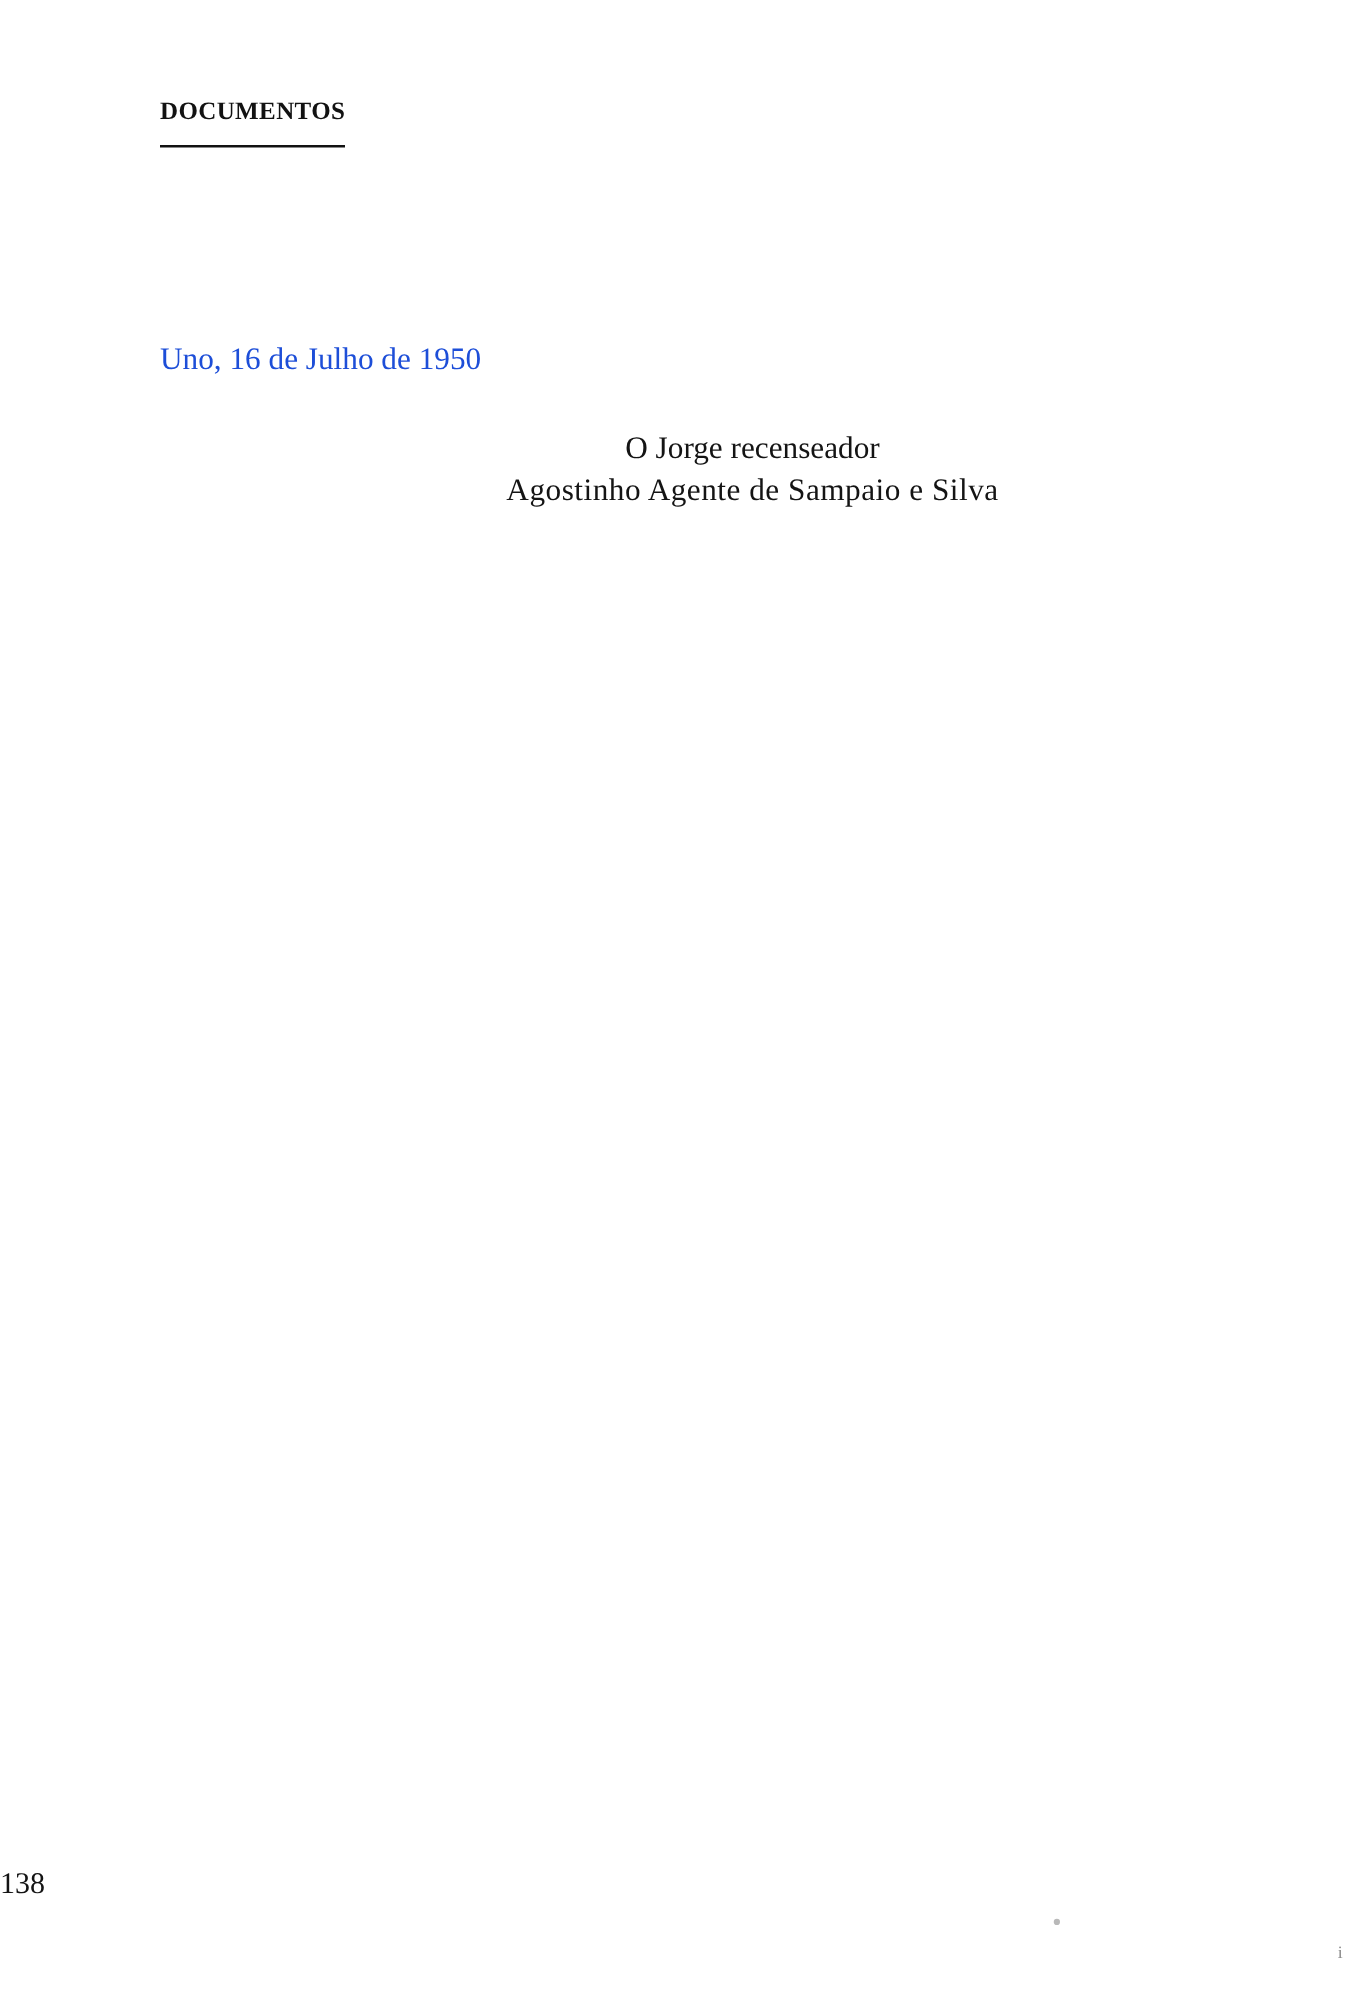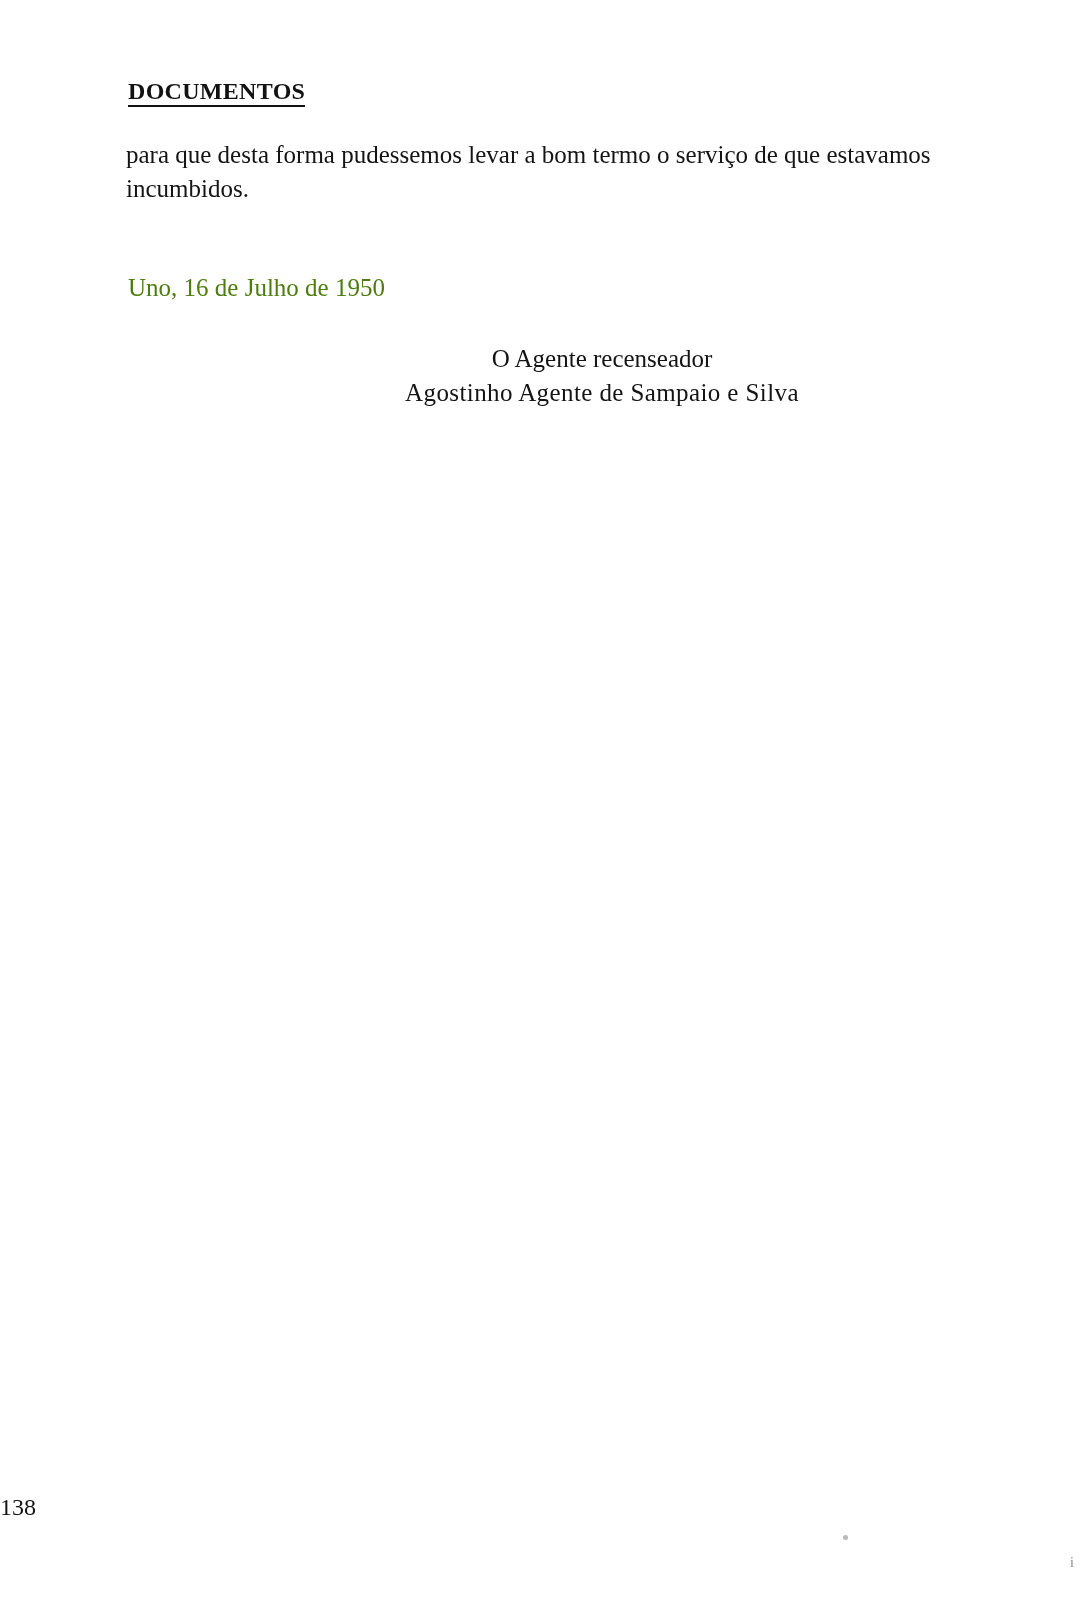--- a/index.html
+++ b/index.html
@@ -20,25 +20,25 @@
     overflow: hidden;
   }
 
   
   .running-head {
     position: absolute;
     left: 128px;
     top: 78px;
     font-family: "Liberation Serif", "DejaVu Serif", serif;
     font-weight: bold;
-    font-size: 24px;
+    font-size: 20px;
     letter-spacing: 0.3px;
     color: #121212;
     border-bottom: 2px solid #121212;
-    padding-bottom: 1px;
+    padding-bottom: 16px;
     line-height: 1.1;
   }
 
   
   .body-block {
     position: absolute;
     left: 126px;
     top: 138px;
     width: 840px;
   }
@@ -49,21 +49,21 @@
     text-align: left;
     margin: 0;
   }
 
   .dateline {
     position: absolute;
     left: 128px;
     top: 272px;
     font-size: 25px;
     line-height: 1.3;
-    color: #4d7c0f;
+    color: #1d4ed8;
   }
 
   .signature-block {
     position: absolute;
     left: 126px;
     top: 342px;
     width: 840px;
     text-align: center;
   }
   .sig-line {
@@ -104,28 +104,25 @@
     border-radius: 50%;
   }
 </style>
 </head>
 <body>
 
 <div class="page">
 
   <div class="running-head">DOCUMENTOS</div>
 
-  <div class="body-block">
-    <p class="para">para que desta forma pudessemos levar a bom termo o serviço de que estavamos incumbidos.</p>
-  </div>
 
   <div class="dateline">Uno, 16 de Julho de 1950</div>
 
   <div class="signature-block">
-    <p class="sig-line role">O Agente recenseador</p>
+    <p class="sig-line role">O Jorge recenseador</p>
     <p class="sig-line name">Agostinho Agente de Sampaio e Silva</p>
   </div>
 
   <div class="page-number">138</div>
 
   <div class="speck"></div>
 
   <div class="edge-mark">i</div>
 
 </div>

